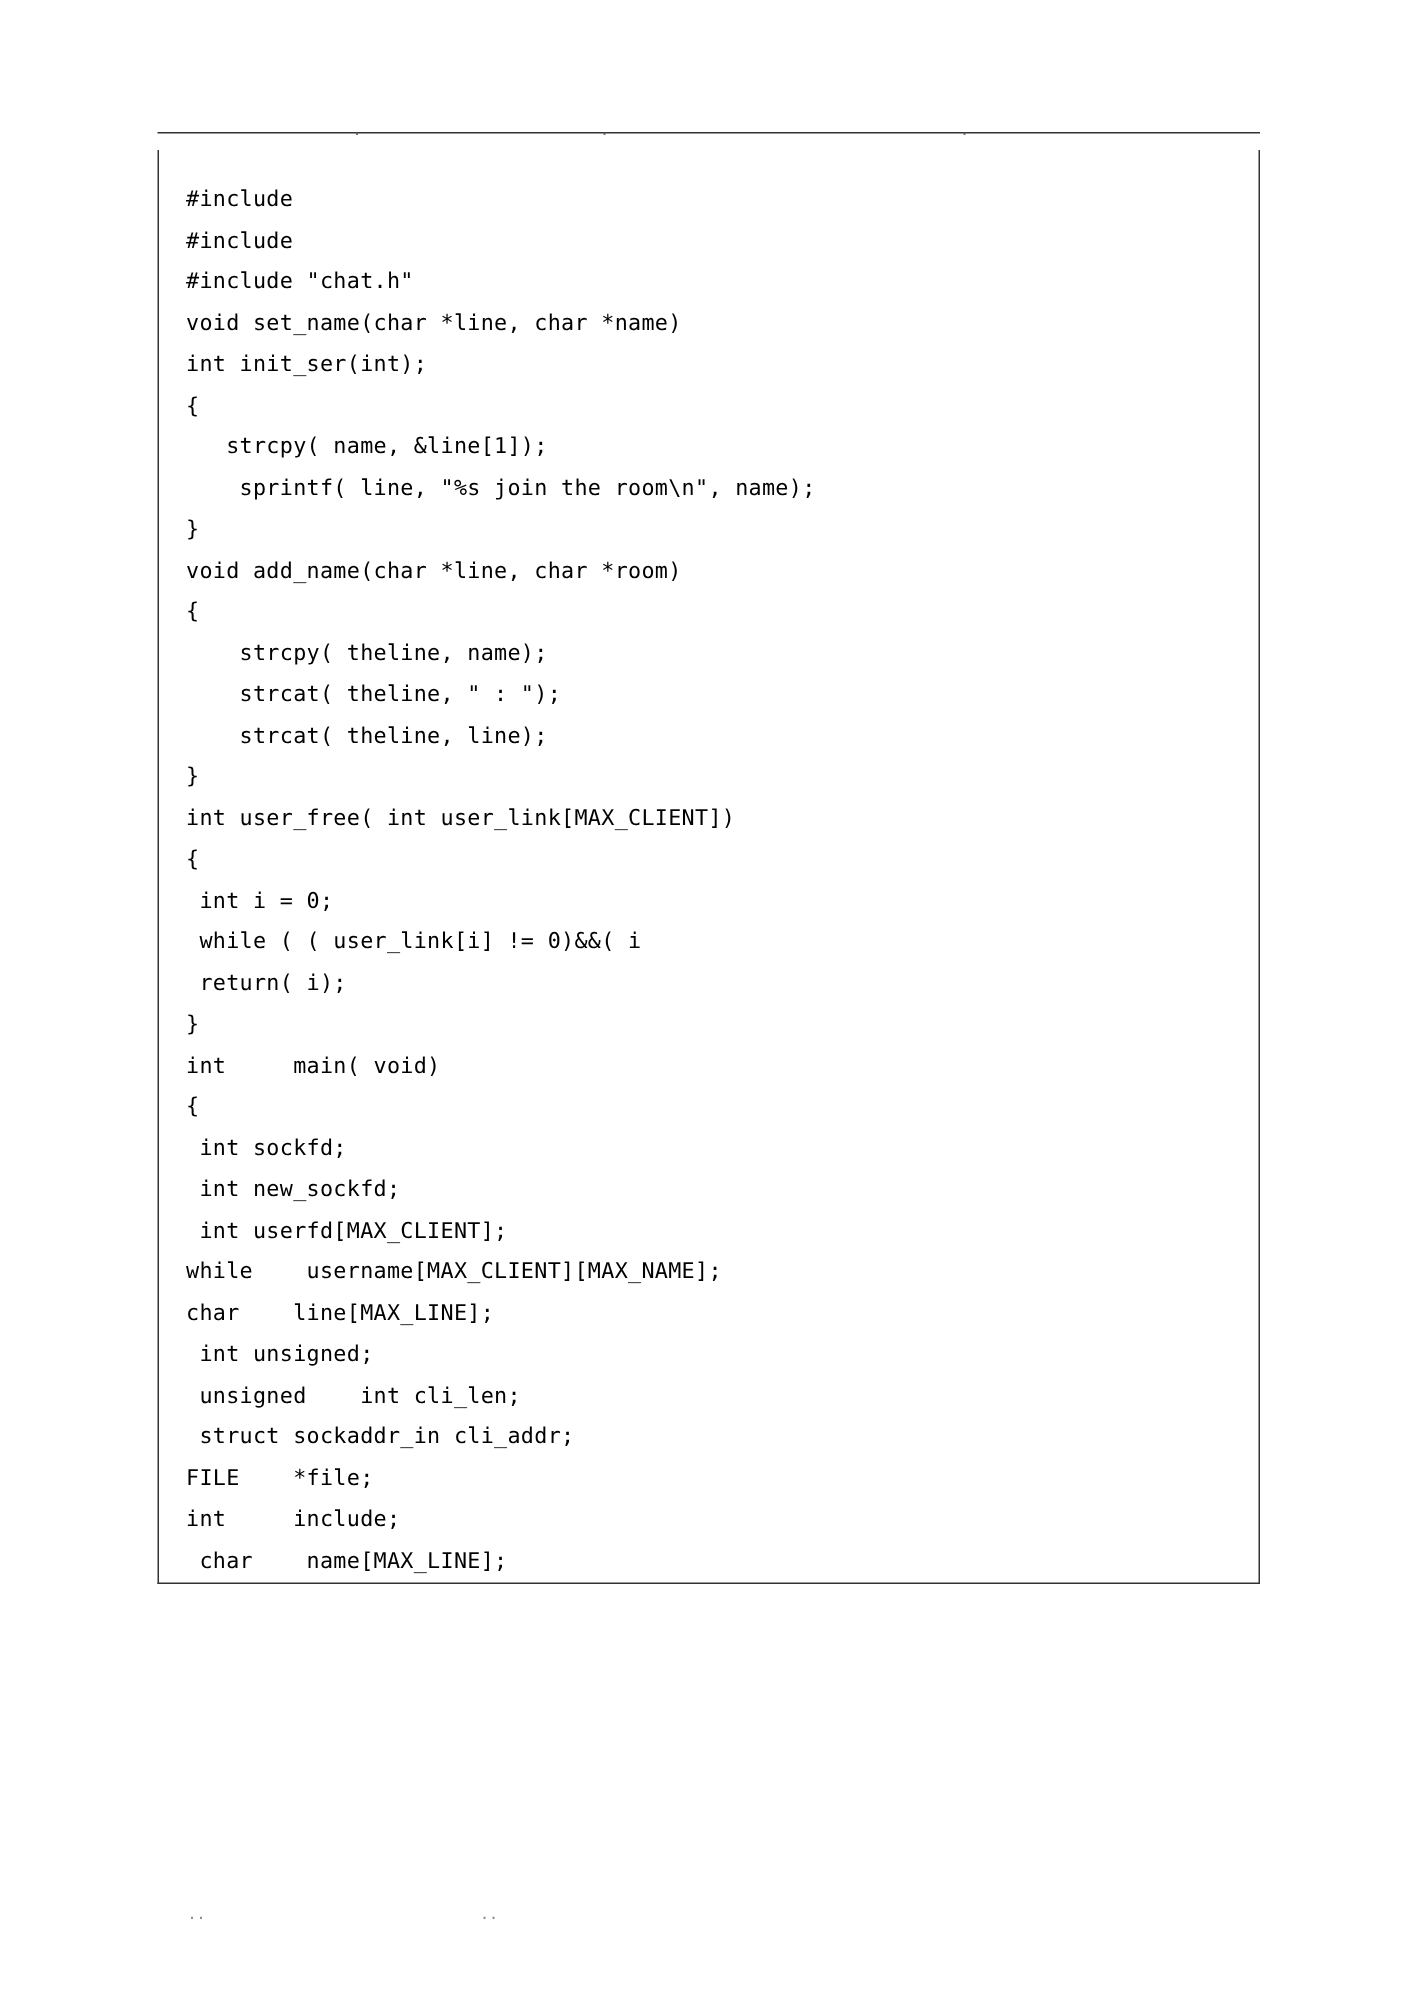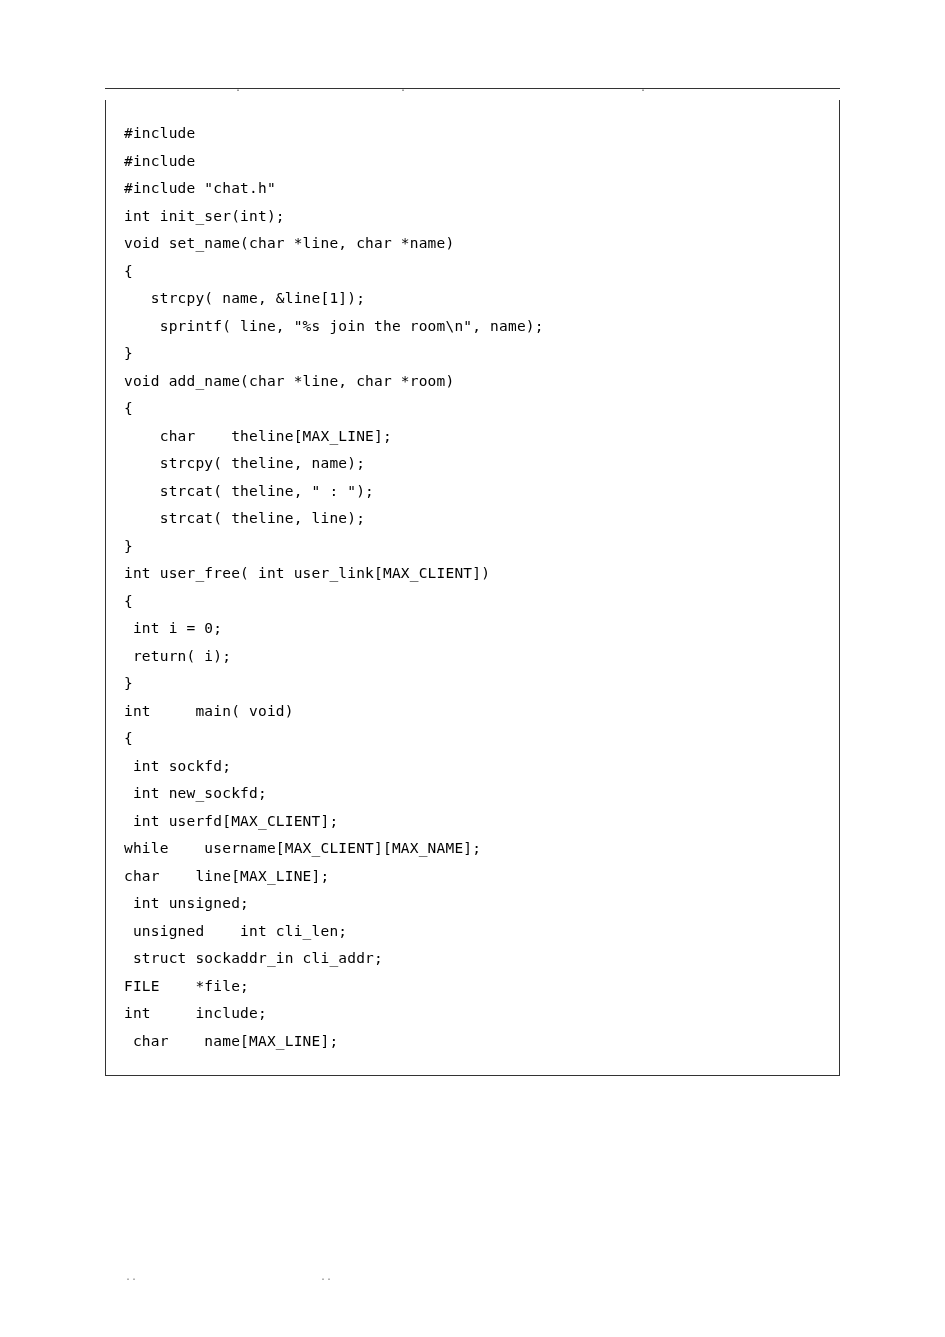--- a/index.html
+++ b/index.html
@@ -30,21 +30,21 @@
       font-size: 10px;
     }
     .dot1 { left: 235px; }
     .dot2 { left: 400px; }
     .dot3 { left: 640px; }
     .code-box {
       margin-top: 15px;
       border-left: 1px solid #333;
       border-right: 1px solid #333;
       border-bottom: 1px solid #333;
-      padding: 20px 18px 20px 18px;
+      padding: 20px 18px 0 18px;
       width: 100%;
     }
     .code-line {
       font-family: "SimSun", "NSimSun", monospace;
       font-size: 14.5px;
       line-height: 27.5px;
       color: #000;
       white-space: pre;
       letter-spacing: 0.2px;
     }
@@ -56,36 +56,36 @@
 
 <div class="header-dots"></div>
 <span class="dot dot1">.</span>
 <span class="dot dot2">.</span>
 <span class="dot dot3">.</span>
 
 <div class="code-box">
   <div class="code-line">#include</div>
   <div class="code-line">#include</div>
   <div class="code-line">#include "chat.h"</div>
+  <div class="code-line">void set_name(char *line, char *name)</div>
   <div class="code-line">int init_ser(int);</div>
-  <div class="code-line">void set_name(char *line, char *name)</div>
   <div class="code-line">{</div>
   <div class="code-line">   strcpy( name, &amp;line[1]);</div>
   <div class="code-line">    sprintf( line, "%s join the room\n", name);</div>
   <div class="code-line">}</div>
   <div class="code-line">void add_name(char *line, char *room)</div>
   <div class="code-line">{</div>
-  <div class="code-line">    char    theline[MAX_LINE];</div>
   <div class="code-line">    strcpy( theline, name);</div>
   <div class="code-line">    strcat( theline, " : ");</div>
   <div class="code-line">    strcat( theline, line);</div>
   <div class="code-line">}</div>
   <div class="code-line">int user_free( int user_link[MAX_CLIENT])</div>
   <div class="code-line">{</div>
   <div class="code-line"> int i = 0;</div>
+  <div class="code-line"> while ( ( user_link[i] != 0)&amp;&amp;( i</div>
   <div class="code-line"> return( i);</div>
   <div class="code-line">}</div>
   <div class="code-line">int     main( void)</div>
   <div class="code-line">{</div>
   <div class="code-line"> int sockfd;</div>
   <div class="code-line"> int new_sockfd;</div>
   <div class="code-line"> int userfd[MAX_CLIENT];</div>
   <div class="code-line">while    username[MAX_CLIENT][MAX_NAME];</div>
   <div class="code-line">char    line[MAX_LINE];</div>
   <div class="code-line"> int unsigned;</div>

